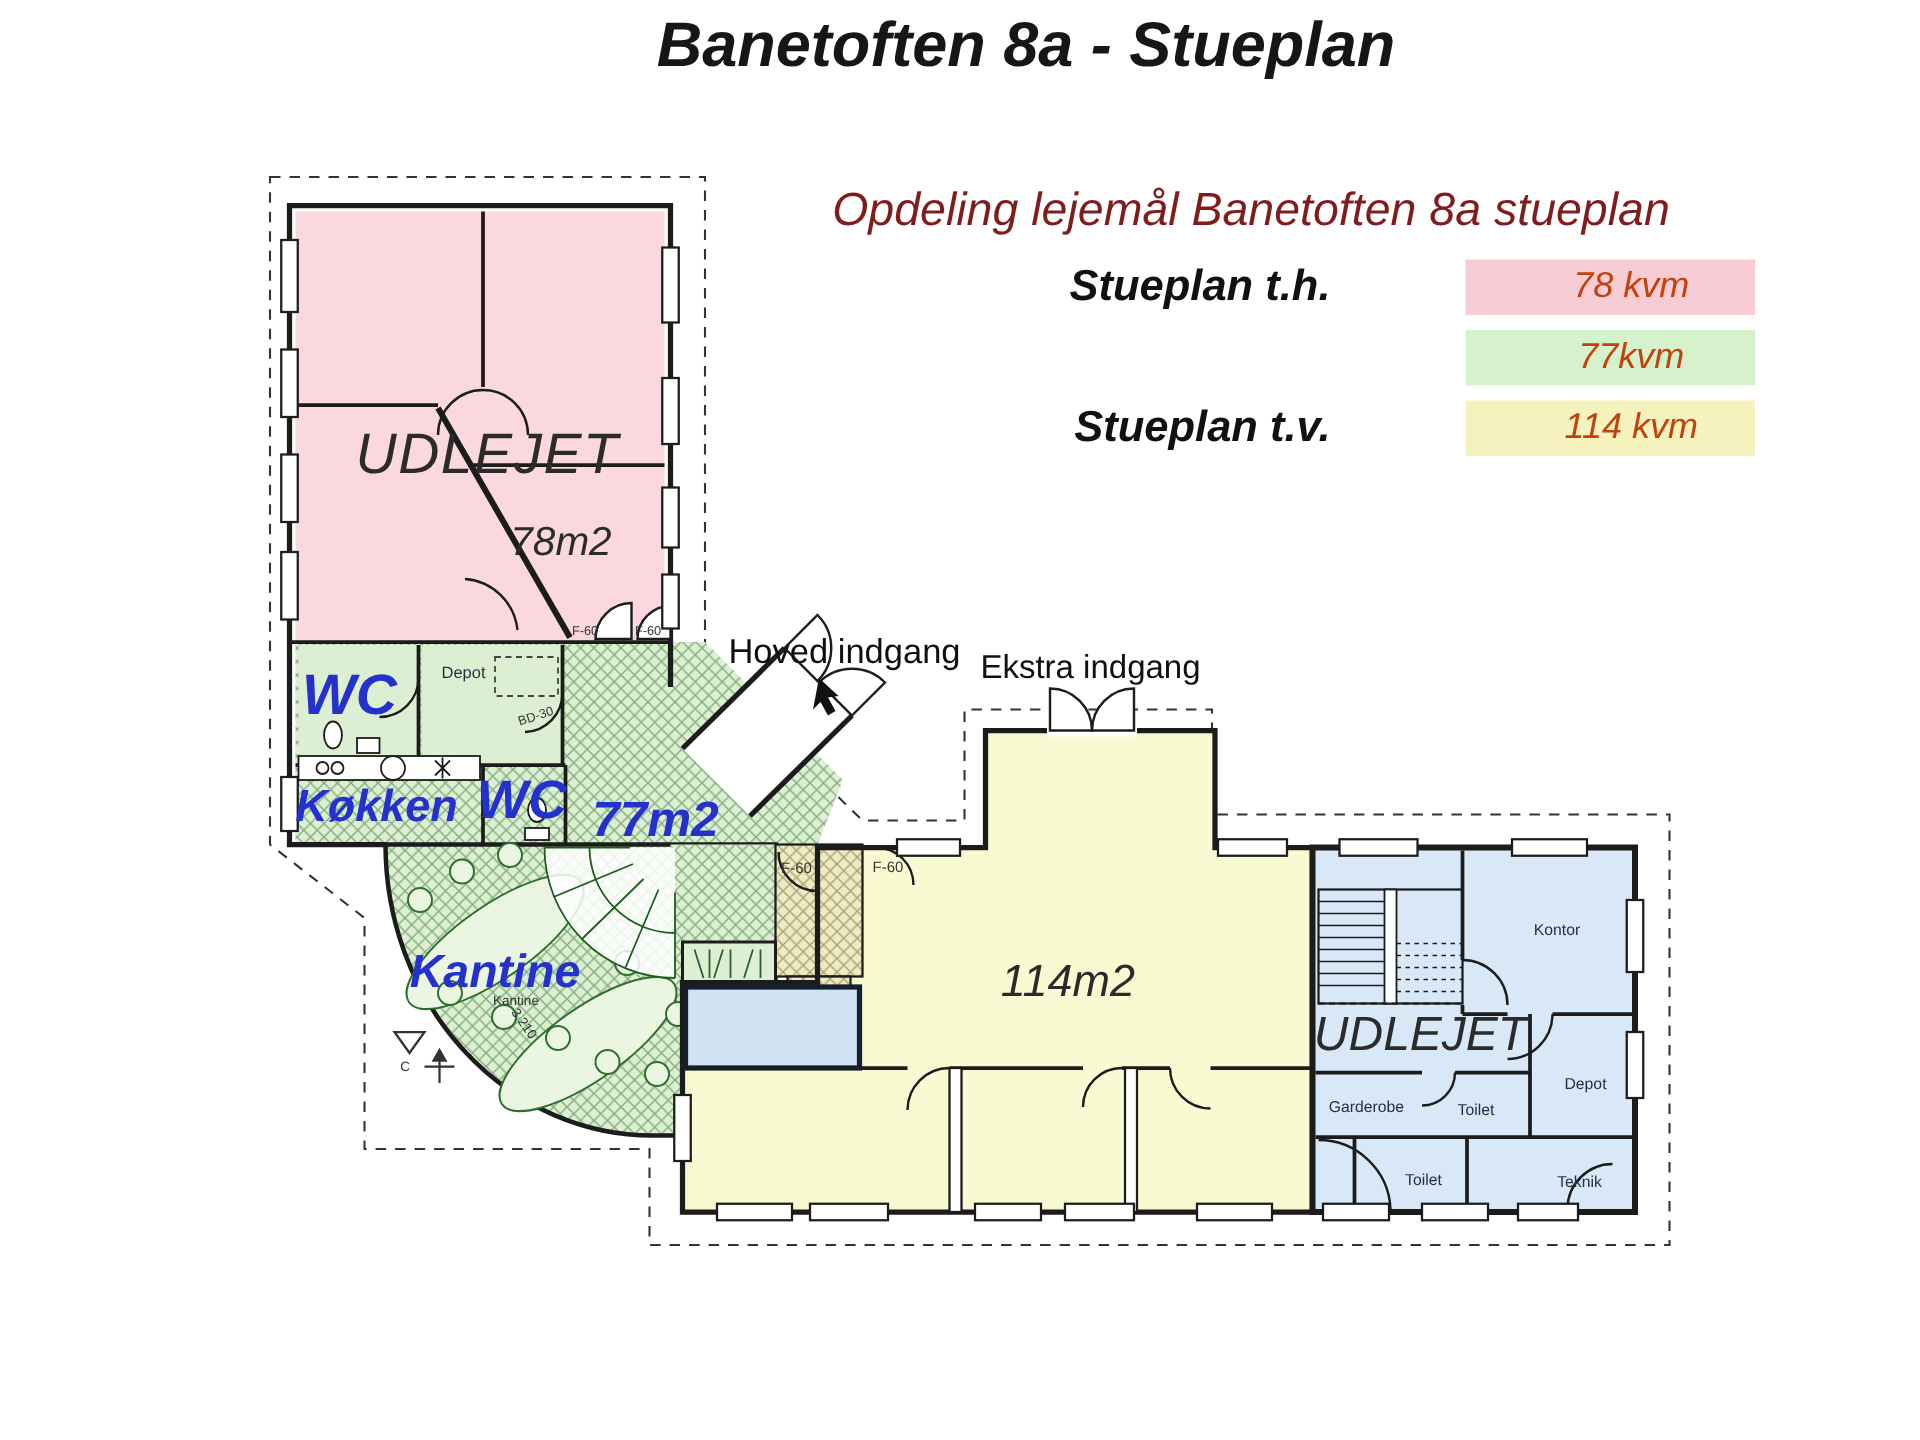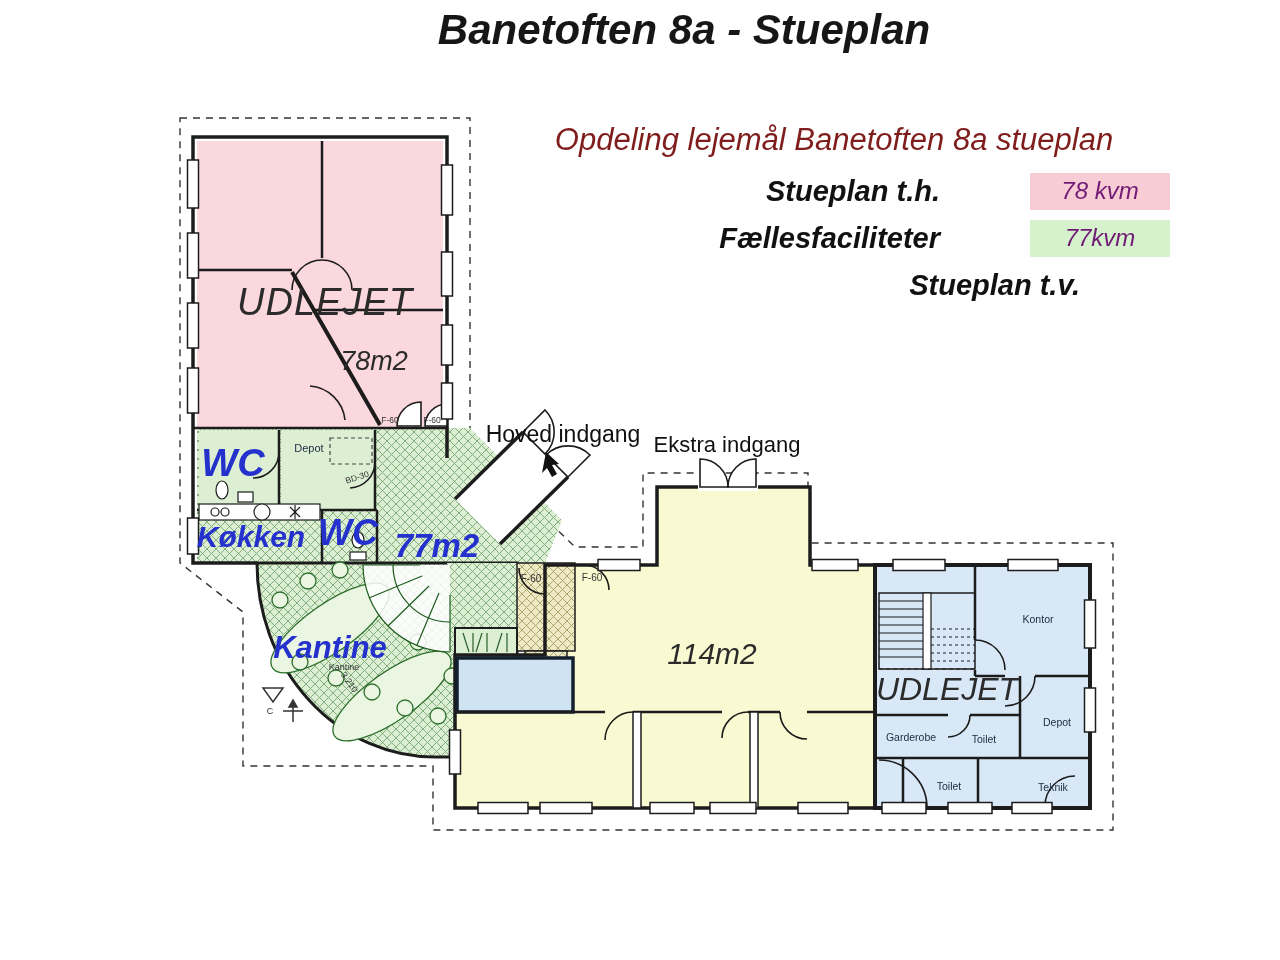--- a/index.html
+++ b/index.html
@@ -4,22 +4,22 @@
 <style>
   html,body{margin:0;padding:0;background:#fff;}
   .stage{position:relative;width:1280px;height:960px;background:#fff;overflow:hidden;
          font-family:"Liberation Sans",sans-serif;}
   .title{position:absolute;top:6px;left:0;width:100%;padding-left:88px;box-sizing:border-box;
          text-align:center;font-size:42px;font-style:italic;font-weight:600;color:#161616;}
   .legend{position:absolute;left:498px;top:122px;width:672px;}
   .legend-heading{text-align:center;font-size:31px;font-style:italic;color:#7f1d1d;margin:0 0 14px 0;}
   .legend-row{display:flex;align-items:center;justify-content:flex-end;margin-bottom:9px;height:38px;}
   .legend-label{font-size:29px;font-style:italic;color:#111;text-align:right;margin-right:90px;white-space:nowrap;font-weight:bold;}
-  .chip{width:140px;height:37px;display:flex;align-items:center;justify-content:center;
-        font-size:24px;font-style:italic;color:#701a75;}
+  .chip{width:165px;height:37px;display:flex;align-items:center;justify-content:center;
+        font-size:24px;font-style:italic;color:#c2410c;padding-left:28px;}
   .chip-pink{background:#f8ccd4;}
   .chip-green{background:#d6f2cc;}
   .chip-yellow{background:#f6f2bd;}
   svg{position:absolute;left:0;top:0;}
   .wall{stroke:#1c1c1c;fill:none;}
   .door{stroke:#1c1c1c;fill:none;stroke-width:1.6;}
   .leaf{stroke:#1c1c1c;fill:#fff;stroke-width:1.6;}
   .win{fill:#fff;stroke:#1c1c1c;stroke-width:1.5;}
   .t-blue{fill:#2531cd;font-weight:bold;font-style:italic;font-family:"Liberation Sans",sans-serif;}
   .t-dark{fill:#2b2b2b;font-style:italic;font-family:"Liberation Sans",sans-serif;}
@@ -36,25 +36,25 @@
 
   <div class="title">Banetoften 8a - Stueplan</div>
 
   <div class="legend">
     <div class="legend-heading">Opdeling lejemål Banetoften 8a stueplan</div>
     <div class="legend-row">
       <div class="legend-label">Stueplan t.h.</div>
       <div class="chip chip-pink">78 kvm</div>
     </div>
     <div class="legend-row">
-      <div class="legend-label">Fællesfaciliteter</div>
       <div class="chip chip-green">77kvm</div>
     </div>
     <div class="legend-row">
       <div class="legend-label">Stueplan t.v.</div>
+      <div class="chip chip-yellow">114 kvm</div>
     </div>
   </div>
 
   <svg width="1280" height="960" viewBox="0 0 1280 960">
     <defs>
       <pattern id="hatchGreen" width="9" height="9" patternUnits="userSpaceOnUse">
         <path d="M0 0L9 9M9 0L0 9" stroke="#2c6e2c" stroke-width="1" opacity="0.5"></path>
       </pattern>
       <pattern id="hatchTan" width="9" height="9" patternUnits="userSpaceOnUse">
         <path d="M0 0L9 9M9 0L0 9" stroke="#6f6f2e" stroke-width="1" opacity="0.55"></path>

